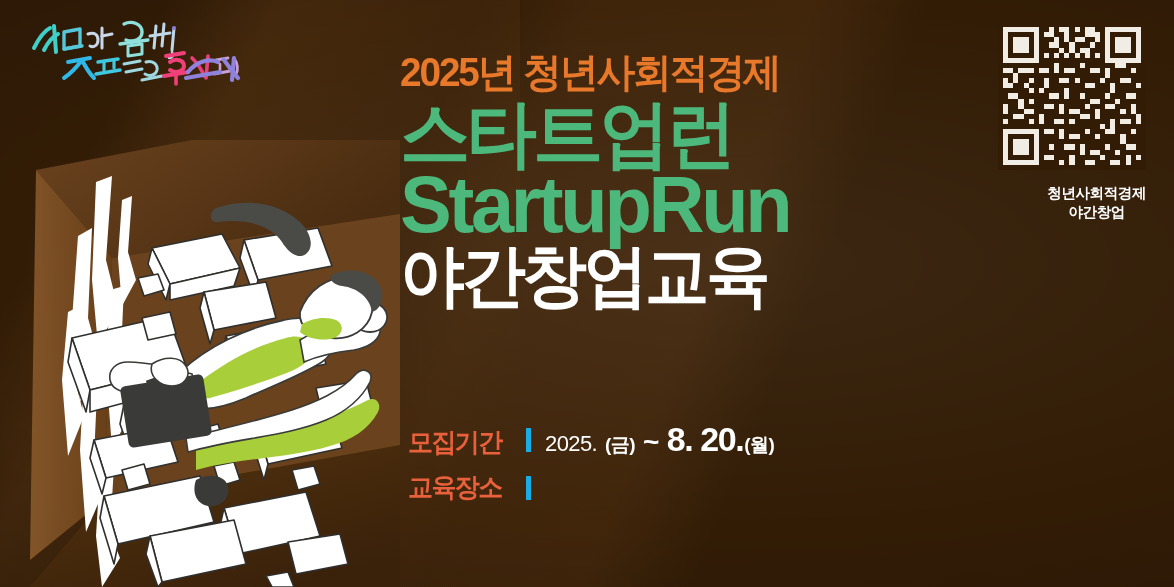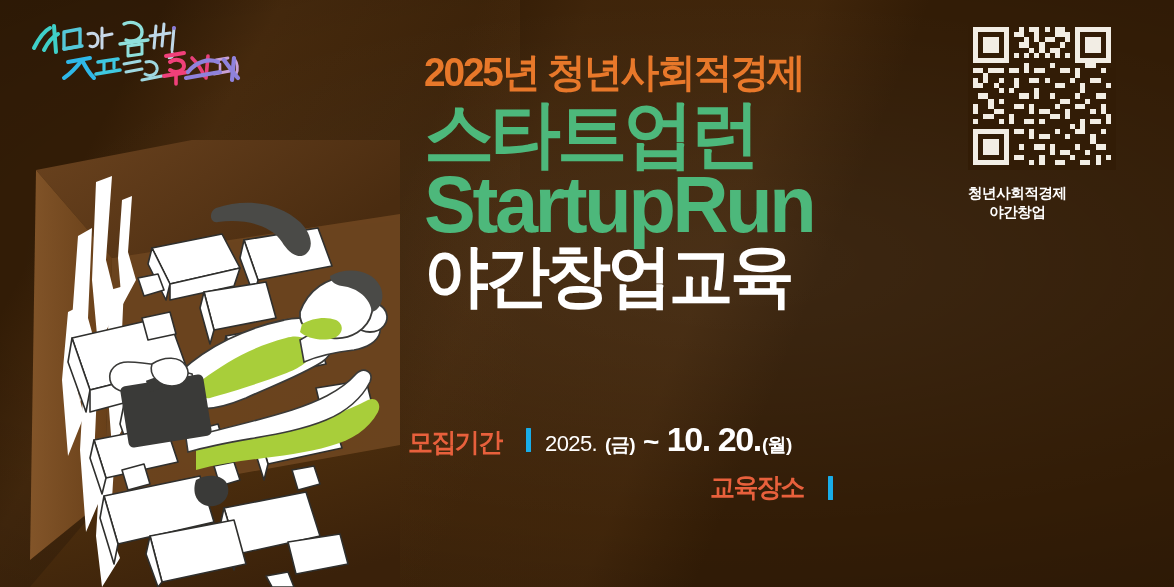--- a/index.html
+++ b/index.html
@@ -47,42 +47,42 @@
   .illus svg{display:block;width:100%;height:100%;}
 
   
   .logo{position:absolute;left:24px;top:12px;width:220px;height:80px;}
   .logo svg{display:block;width:100%;height:100%;}
 
   
   .qr-block{
     position:absolute;right:28px;top:22px;
     width:178px;
-    display:flex;flex-direction:column;align-items:flex-start;
+    display:flex;flex-direction:column;align-items:flex-end;
   }
   .qr-frame{
     width:148px;height:148px;
     background:#321c06;
     display:block;
   }
   .qr-frame svg{display:block;width:148px;height:148px;}
   .qr-caption{
     margin-top:14px;
     color:#ffffff;
     font-size:14.5px;
     font-weight:700;
     line-height:1.32;
     text-align:center;
     letter-spacing:-.4px;
     white-space:pre-line;
   }
 
   
   .headline{
-    position:absolute;left:424px;top:52px;width:630px;
+    position:absolute;left:400px;top:52px;width:630px;
   }
   .h-kicker{
     color:#E8782A;
     font-size:40px;
     font-weight:900;
     letter-spacing:-2.2px;
     line-height:1;
     white-space:nowrap;
     transform:scaleX(.97);
     transform-origin:left center;
@@ -123,21 +123,21 @@
 
   
   .info{
     position:absolute;left:408px;top:420px;width:740px;
   }
   .info-row{
     display:flex;align-items:baseline;
     margin-bottom:10px;
     white-space:nowrap;
   }
-  .info-row:last-child{margin-bottom:9px;justify-content:center;}
+  .info-row:last-child{margin-bottom:9px;}
   .info-label{
     color:#E8603C;
     font-size:26px;
     font-weight:900;
     letter-spacing:-1.6px;
     flex:0 0 auto;
     width:116px;
     transform:scaleX(.96);
     transform-origin:left center;
   }
@@ -528,21 +528,21 @@
 
   <div class="info">
 
     <div class="info-row">
       <span class="info-label">모집기간</span>
       <span class="info-bar"></span>
       <span class="info-value dates">
         <span class="d-year">2025.</span>
         <span class="d-small">(금)</span>
         <span class="d-tilde">~</span>
-        <span class="d-big">10. 20.</span>
+        <span class="d-big">8. 20.</span>
         <span class="d-small">(월)</span>
       </span>
     </div>
 
 
     <div class="info-row">
       <span class="info-label">교육장소</span>
       <span class="info-bar"></span>
     </div>
 

